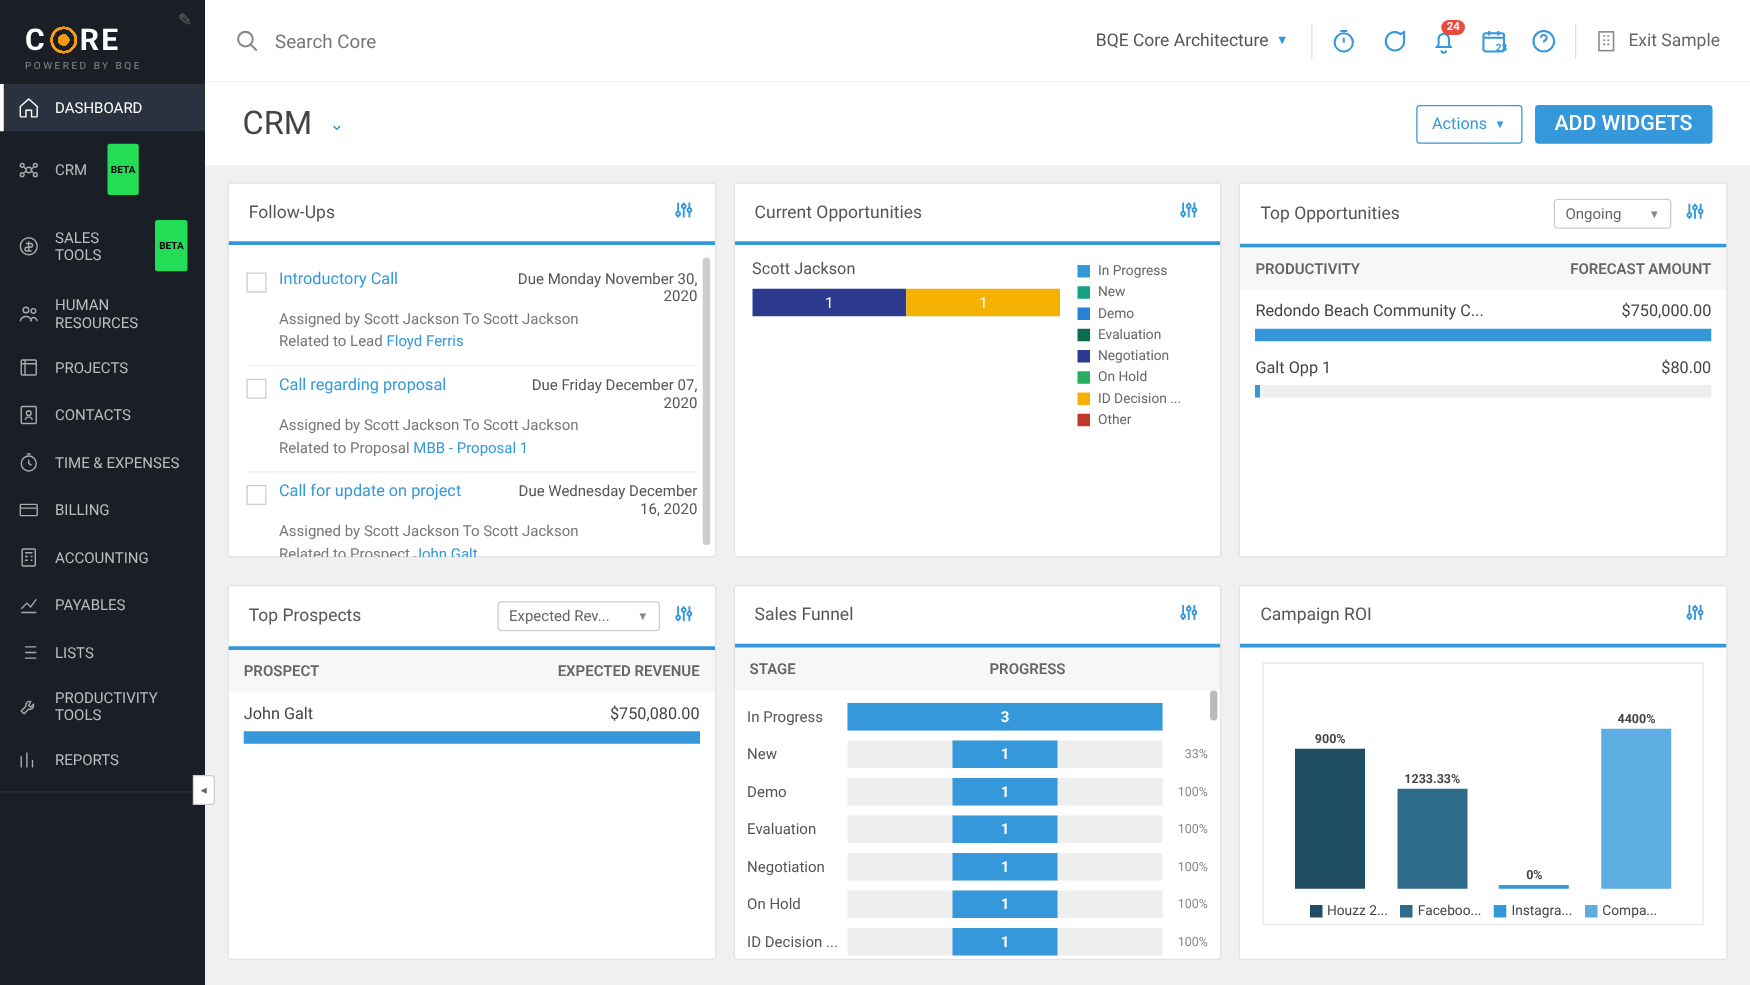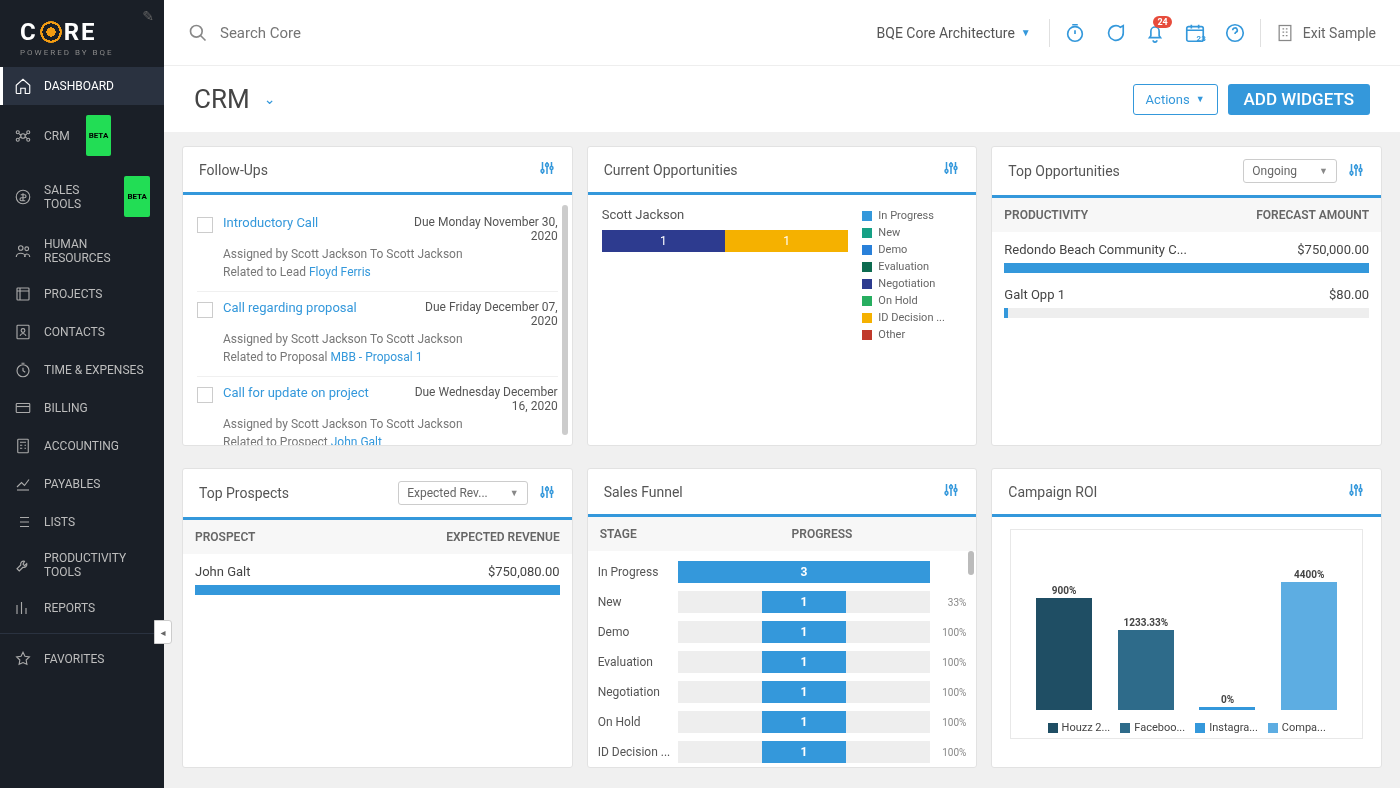--- a/index.html
+++ b/index.html
@@ -249,28 +249,20 @@
       </div>
       <div class="nav-item">
         <span class="nav-icon">
             <svg viewBox="0 0 24 24">
               <path d="M4 20V8m6 12V4m6 16v-8"></path>
             </svg>
           </span>
         <span>REPORTS</span>
       </div>
       <hr class="nav-divider">
-      <div class="nav-item">
-        <span class="nav-icon">
-            <svg viewBox="0 0 24 24">
-              <path d="M12 3l2.6 5.3 5.9.9-4.3 4.1 1 5.8L12 16.8 6.8 19.1l1-5.8L3.5 9.2l5.9-.9z"></path>
-            </svg>
-          </span>
-        <span>FAVORITES</span>
-      </div>
     </div>
     <div class="collapse-toggle">◂</div>
   </div>
 
   <div class="main">
 
     <div class="topbar">
       <div class="search-wrap">
         <svg viewBox="0 0 24 24">
             <circle cx="10" cy="10" r="7"></circle>

